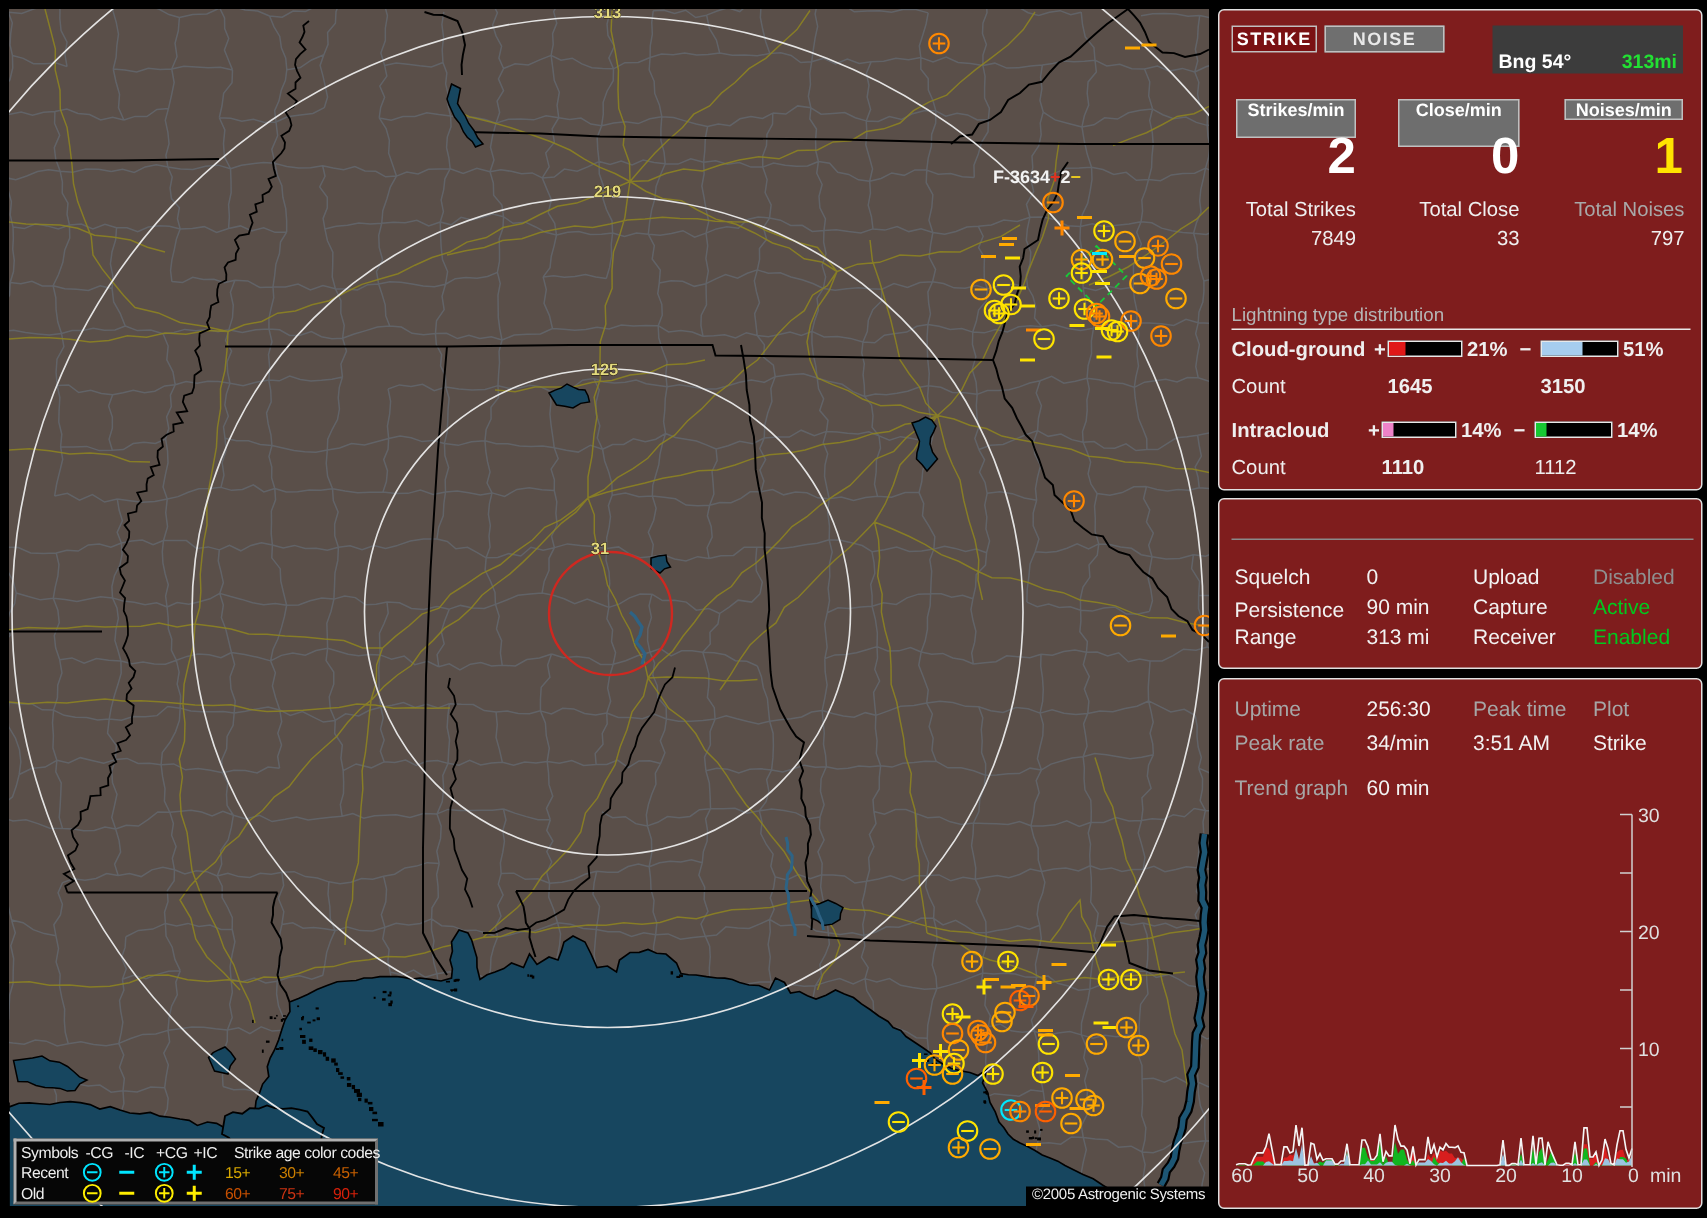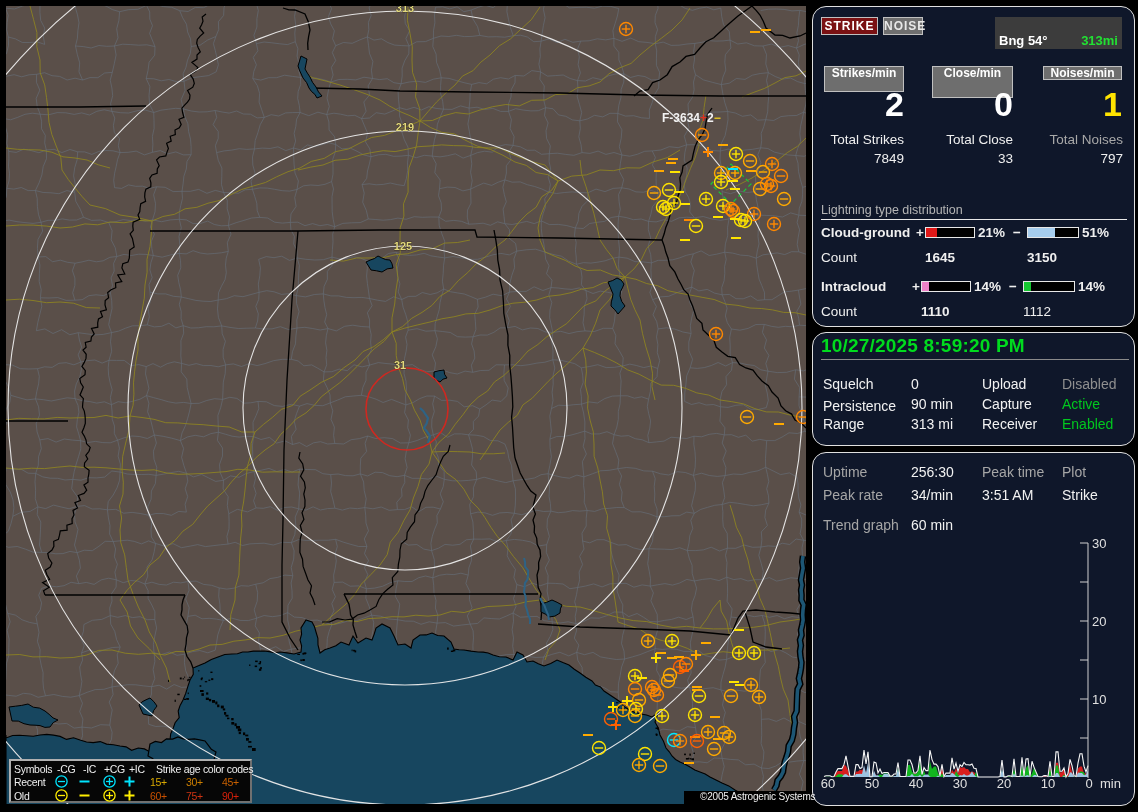--- a/index.html
+++ b/index.html
@@ -1,26 +1,26 @@
 <!DOCTYPE html>
 <html><head><meta charset="utf-8"><title>NexStorm</title>
 <style>
 * { margin:0; padding:0; box-sizing:border-box; }
 body { width:1138px; height:812px; background:#000; position:relative; overflow:hidden;
        font-family:"Liberation Sans", sans-serif; }
 .abs { position:absolute; }
-.panel { position:absolute; left:812px; width:323px; background:#0f172a;
-  border:1px solid #e0e0e0; border-radius:14px; }
+.panel { position:absolute; left:812px; width:323px; background:#7f1d1d;
+  border:1px solid #e0e0e0; border-radius:4px; }
 #legend { position:absolute; left:9px; top:759px; width:243px; height:44px; background:#060606;
   border:2px solid; border-color:#b0b0b0 #707070 #707070 #b0b0b0; z-index:5;text-decoration:underline; }
 .lg { position:absolute; font-size:10.5px; letter-spacing:-0.3px; white-space:nowrap; }
 .ls { position:absolute; width:15px; height:15px; }
 .ls svg { display:block; margin-top:-2px; }
 #copyr { position:absolute; left:684px; top:791px; width:124px; height:15px; background:#000;
-  color:#f0f0f0; font-size:10px; letter-spacing:-0.2px; padding-left:16px; z-index:5; white-space:nowrap; }
+  color:#f0f0f0; font-size:10px; letter-spacing:-0.2px; padding-left:4px; z-index:5; white-space:nowrap; }
 .btn { position:absolute; text-align:center; font-weight:bold; font-size:12px; color:#fff;
   border:1px solid #c0c0c0; }
 .bignum { position:absolute; text-align:right; font-weight:bold; font-size:34px; color:#fff; }
 .lbl { position:absolute; font-size:13.5px; color:#efefef; white-space:nowrap; }
 .r { text-align:right; }
 .bar { position:absolute; width:50px; height:11px; border:1px solid #e8e8e8; background:#000; }
 .bar i { display:block; height:9px; }
 .row2 { position:absolute; font-size:14px; color:#f2f2f2; white-space:nowrap; }
 </style></head>
 <body>
@@ -606,21 +606,21 @@
       </svg>
     </span>
 <span class="lg" style="left:139px;top:29px;color:#c85000">60+</span>
 <span class="lg" style="left:175px;top:29px;color:#cc3312">75+</span>
 <span class="lg" style="left:211px;top:29px;color:#d6200a">90+</span>
 </div>
 <div id="copyr">©2005 Astrogenic Systems</div>
 
 <div class="panel" id="p1" style="top:6px;height:321px">
   <div class="btn" style="left:8px;top:10px;width:57px;height:18px;background:#7a1113;letter-spacing:1px;line-height:16px">STRIKE</div>
-  <div class="btn" style="left:70px;top:10px;width:40px;height:18px;background:#6f6f6f;color:#e8e8e8;letter-spacing:1px;line-height:16px">NOISE</div>
+  <div class="btn" style="left:70px;top:10px;width:80px;height:18px;background:#6f6f6f;color:#e8e8e8;letter-spacing:1px;line-height:16px">NOISE</div>
   <div class="abs" style="left:182px;top:10px;width:127px;height:16px;background:#3c3c3c;font-weight:bold;font-size:13px;color:#fff;line-height:16px;padding:16px 4px">Bng 54°<span style="float:right;color:#22e033">313mi</span></div>
   <div class="btn" style="left:11px;top:59px;width:80px;height:26px;background:#6e6e6e;line-height:12px">Strikes/min</div>
   <div class="btn" style="left:119px;top:59px;width:81px;height:32px;background:#6e6e6e;line-height:12px">Close/min</div>
   <div class="btn" style="left:230px;top:59px;width:79px;height:14px;background:#6e6e6e;line-height:12px">Noises/min</div>
   <div class="bignum" style="left:11px;top:78px;width:80px">2</div>
   <div class="bignum" style="left:119px;top:78px;width:81px">0</div>
   <div class="bignum" style="left:230px;top:78px;width:79px;color:#ffe400">1</div>
   <div class="lbl r" style="left:11px;top:125px;width:80px">Total Strikes</div>
   <div class="lbl r" style="left:119px;top:125px;width:81px">Total Close</div>
   <div class="lbl r" style="left:230px;top:125px;width:80px;color:#a8a8a8">Total Noises</div>
@@ -653,21 +653,20 @@
   <div class="bar" style="left:210px;top:274px;width:52px">
       <i style="width:7px;background:#16c832"></i>
     </div>
   <div class="lbl" style="left:265px;top:272px;font-weight:bold">14%</div>
   <div class="lbl" style="left:8px;top:297px">Count</div>
   <div class="lbl" style="left:108px;top:297px;font-weight:bold">1110</div>
   <div class="lbl" style="left:210px;top:297px;font-weight:normal">1112</div>
 </div>
 
 <div class="panel" id="p2" style="top:332px;height:114px">
-  <div class="abs" style="left:8px;top:2px;font-size:19px;font-weight:bold;color:#00db1e;letter-spacing:0.2px">10/27/2025 8:59:20 PM</div>
   <div class="abs" style="left:8px;top:26px;width:308px;height:1px;background:#8a8a8a"></div>
   <div class="row2" style="left:10px;top:43px">Squelch</div>
     <div class="row2" style="left:98px;top:43px">0</div>
   <div class="row2" style="left:169px;top:43px">Upload</div>
     <div class="row2" style="left:249px;top:43px;color:#8f8f8f">Disabled</div>
   <div class="row2" style="left:10px;top:65px">Persistence</div>
     <div class="row2" style="left:98px;top:63px">90 min</div>
   <div class="row2" style="left:169px;top:63px">Capture</div>
     <div class="row2" style="left:249px;top:63px;color:#00c81e">Active</div>
   <div class="row2" style="left:10px;top:83px">Range</div>

